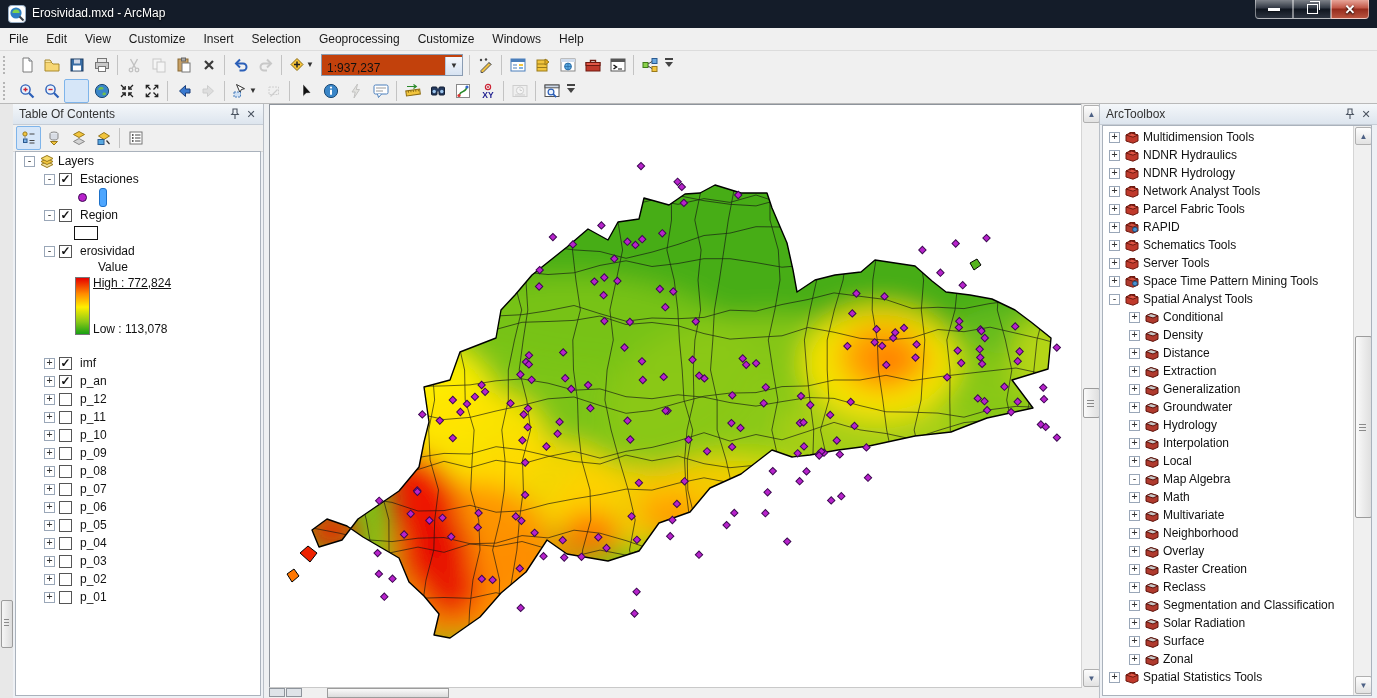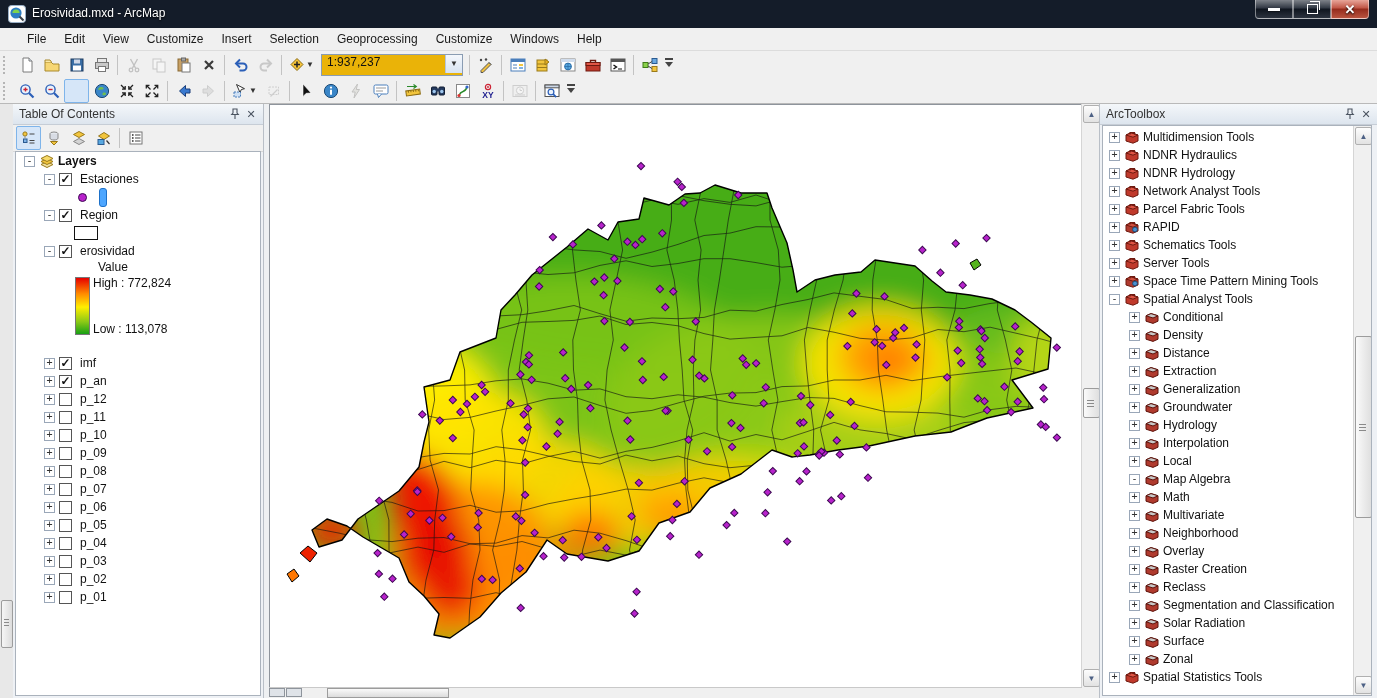--- a/index.html
+++ b/index.html
@@ -20,35 +20,35 @@
         background:linear-gradient(180deg,rgba(255,255,255,.45),rgba(255,255,255,.12) 45%,rgba(0,0,0,.25) 50%,rgba(255,255,255,.10));
         display:flex;align-items:center;justify-content:center;color:#fff;font-size:11px;box-sizing:border-box;}
   .wbtn.min{border-radius:0 0 0 4px;}
   .wbtn.close{border-radius:0 0 4px 0;background:linear-gradient(180deg,#e8a599,#c05545 45%,#952b1c 50%,#b8533f);}
   .minglyph{width:12px;height:3px;background:#fff;box-shadow:0 1px 1px #00000066;}
   .restglyph{width:9px;height:8px;border:1px solid #fff;position:relative;background:transparent;}
   .restglyph::before{content:"";position:absolute;left:2px;top:-4px;width:9px;height:8px;border:1px solid #fff;border-bottom:none;border-left:none;}
   .xglyph{font-weight:bold;font-size:13px;line-height:13px;text-shadow:0 1px 2px #000;}
   
   .menubar{position:absolute;left:0;top:28px;width:100%;height:23px;background:#f0f0f0;border-bottom:1px solid #dcdcdc;
-           display:flex;align-items:center;padding-left:18px;box-sizing:border-box;}
+           display:flex;align-items:center;box-sizing:border-box;}
   .menuitem{padding:0 9px;line-height:22px;color:#1a1a1a;}
   
   .tbar{position:absolute;left:0;width:100%;background:#f0f0f0;display:flex;align-items:center;box-sizing:border-box;}
   .tb1{top:51px;height:27px;}
   .tb2{top:78px;height:26px;border-bottom:1px solid #b9b9b9;}
   .grip{width:5px;height:18px;margin:0 4px 0 3px;border-left:2px dotted #b5b5b5;}
   .tbtn{width:23px;height:22px;display:flex;align-items:center;justify-content:center;border:1px solid transparent;border-radius:2px;}
   .tbtn.sel{background:#d6e6f8;border-color:#7eb4ea;}
   .tbtn .caret{font-size:8px;color:#333;margin-left:1px;}
   .tbtn.wide{width:31px;}
   .tsep{width:1px;height:20px;background:#c3c3c3;margin:0 3px;}
   .icn{display:inline-flex;}
   .icn.dis{opacity:.38;filter:grayscale(95%);}
-  .scalebox{width:140px;height:20px;background:#eab308;border:1px solid #8a9cb2;display:flex;align-items:flex-start;margin:0 3px;position:relative;}
+  .scalebox{width:140px;height:20px;background:#c2410c;border:1px solid #8a9cb2;display:flex;align-items:flex-end;margin:0 3px;position:relative;}
   .scalebox .stxt{flex:1;padding-left:5px;font-size:12px;}
   .scalebox .sarr{width:16px;height:18px;display:flex;align-items:center;justify-content:center;background:linear-gradient(180deg,#f4f7fb,#d7e3f2);border-left:1px solid #b5c6dd;font-size:8px;color:#333;}
   .ovflw{width:13px;height:22px;display:flex;flex-direction:column;align-items:center;justify-content:center;color:#444;}
   .ovflw .b1{width:8px;height:2px;background:#444;margin-bottom:2px;}
   .ovflw .b2{width:0;height:0;border:4px solid transparent;border-top:5px solid #444;}
   
   .leftstrip{position:absolute;left:0;top:104px;bottom:0;width:13px;background:#e8e8e8;border-right:1px solid #aeb2b8;}
   .leftthumb{position:absolute;left:1px;top:496px;width:10px;height:46px;background:linear-gradient(90deg,#f6f6f6,#dcdcdc);border:1px solid #9c9c9c;border-radius:2px;}
   .leftthumb::after{content:"";position:absolute;left:2px;top:18px;width:5px;height:1px;background:#8a8a8a;box-shadow:0 3px #8a8a8a,0 6px #8a8a8a;}
   .panel{position:absolute;top:104px;bottom:0;background:#eef1f5;}
@@ -62,28 +62,28 @@
   .tocbody{position:absolute;left:2px;right:2px;top:47px;bottom:2px;background:#fff;border:1px solid #aab2bc;overflow:hidden;}
   .atbbody{position:absolute;left:2px;right:6px;top:21px;bottom:2px;background:#fff;border:1px solid #aab2bc;overflow:hidden;}
   
   .trow{height:18px;display:flex;align-items:center;white-space:nowrap;}
   .exp{width:11px;height:11px;box-sizing:border-box;border:1px solid #9aa7b8;background:#fff;color:#333;
        font-size:10px;line-height:8px;text-align:center;margin-right:4px;flex:none;font-family:"DejaVu Sans Mono",monospace;}
   .expsp{width:15px;flex:none;}
   .cb{width:13px;height:13px;box-sizing:border-box;border:1px solid #555;background:#fff;margin-right:5px;flex:none;
       font-size:12px;line-height:11px;text-align:center;font-weight:bold;color:#111;}
   .tlabel{padding:0 3px;font-size:12px;}
-  .tlabel.bold{font-weight:bold;text-align:center;}
+  .tlabel.bold{font-weight:normal;text-align:center;}
   .tlabel.sel{background:#e9e9e9;border:1px solid #cfcfcf;padding:0 2px;}
   .sym-dot{width:7px;height:7px;border-radius:50%;background:#b822cc;border:1px solid #3d0a52;margin-left:2px;}
   .sym-cursor{width:6px;height:17px;border-radius:3px;background:#4da6ff;border:1px solid #1d71c9;margin-left:12px;}
   .sym-rect{width:22px;height:12px;border:1px solid #111;background:#fff;}
   .legend{position:relative;height:80px;}
   .lg-value{position:absolute;left:82px;top:0;}
-  .lg-high{position:absolute;left:77px;top:16px;}
+  .lg-high{position:absolute;left:77px;top:16px;text-decoration:underline;}
   .lg-low{position:absolute;left:77px;top:62px;}
   .lg-ramp{position:absolute;left:59px;top:17px;width:13px;height:56px;border:1px solid #777;
     background:linear-gradient(180deg,#e60000 0%,#ff8a00 28%,#ffee00 52%,#8cc916 78%,#18a014 100%);}
   .tocgap{height:14px;}
   
   .vscroll{position:absolute;width:17px;background:#f0f0f0;border-left:1px solid #d5d5d5;}
   .sbtn{position:absolute;left:1px;width:15px;height:16px;background:linear-gradient(180deg,#fdfdfd,#e2e2e2);
         border:1px solid #b0b0b0;border-radius:2px;color:#4d6185;font-size:8px;display:flex;align-items:center;justify-content:center;}
   .sthumb{position:absolute;left:1px;width:15px;background:linear-gradient(90deg,#fafafa,#dfdfdf);border:1px solid #9c9c9c;border-radius:2px;}
   .sthumb::after{content:"";position:absolute;left:3px;top:50%;width:7px;height:1px;background:#8a8a8a;box-shadow:0 -3px #8a8a8a,0 3px #8a8a8a;}

